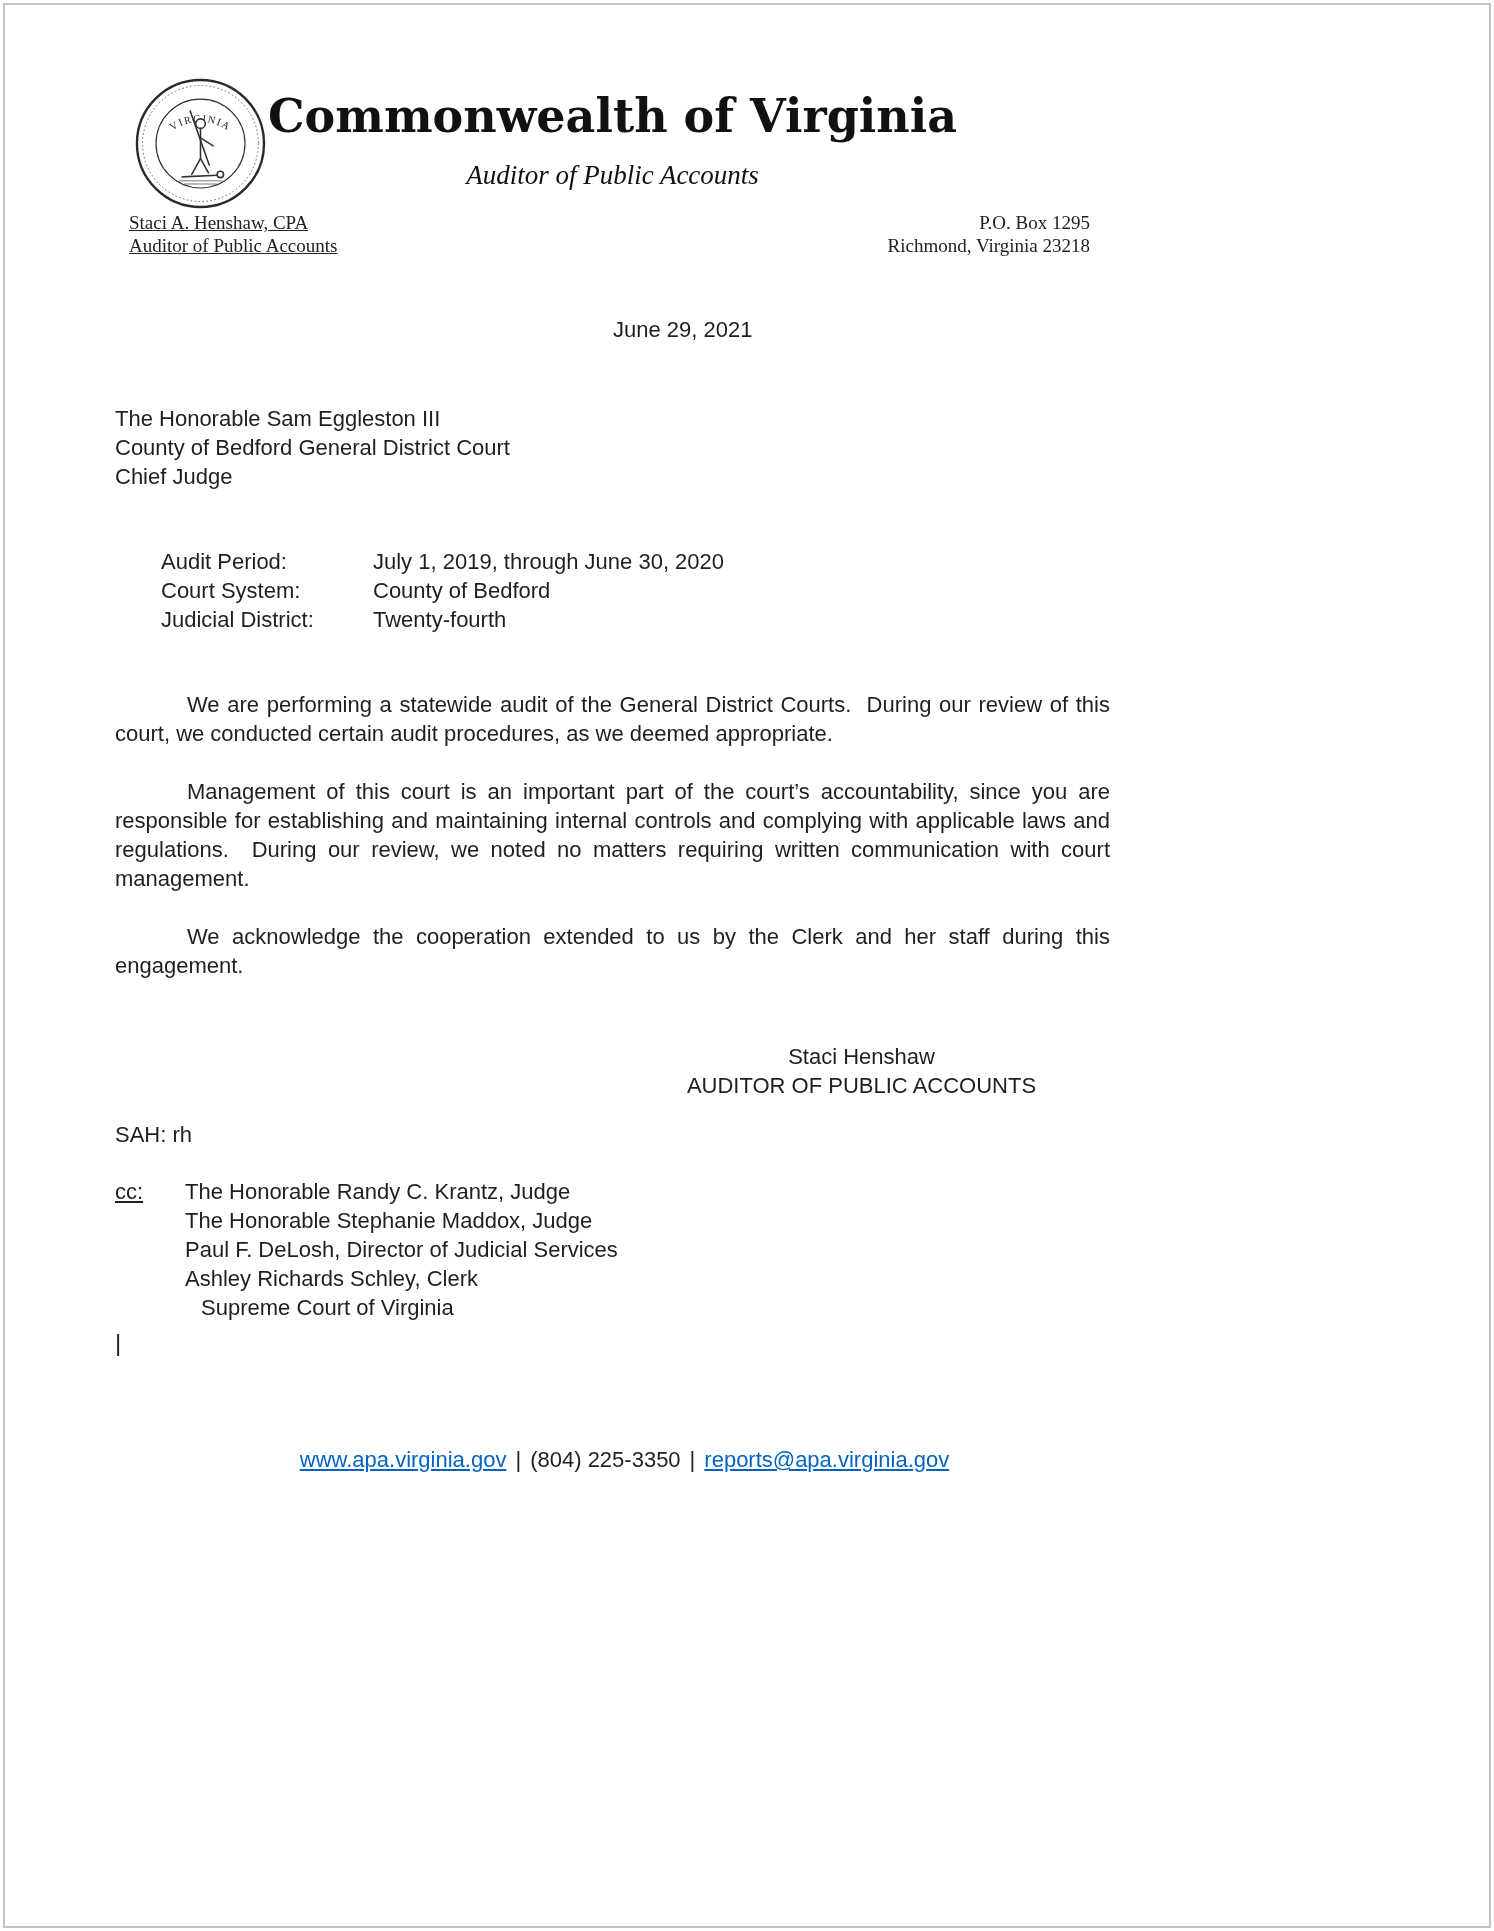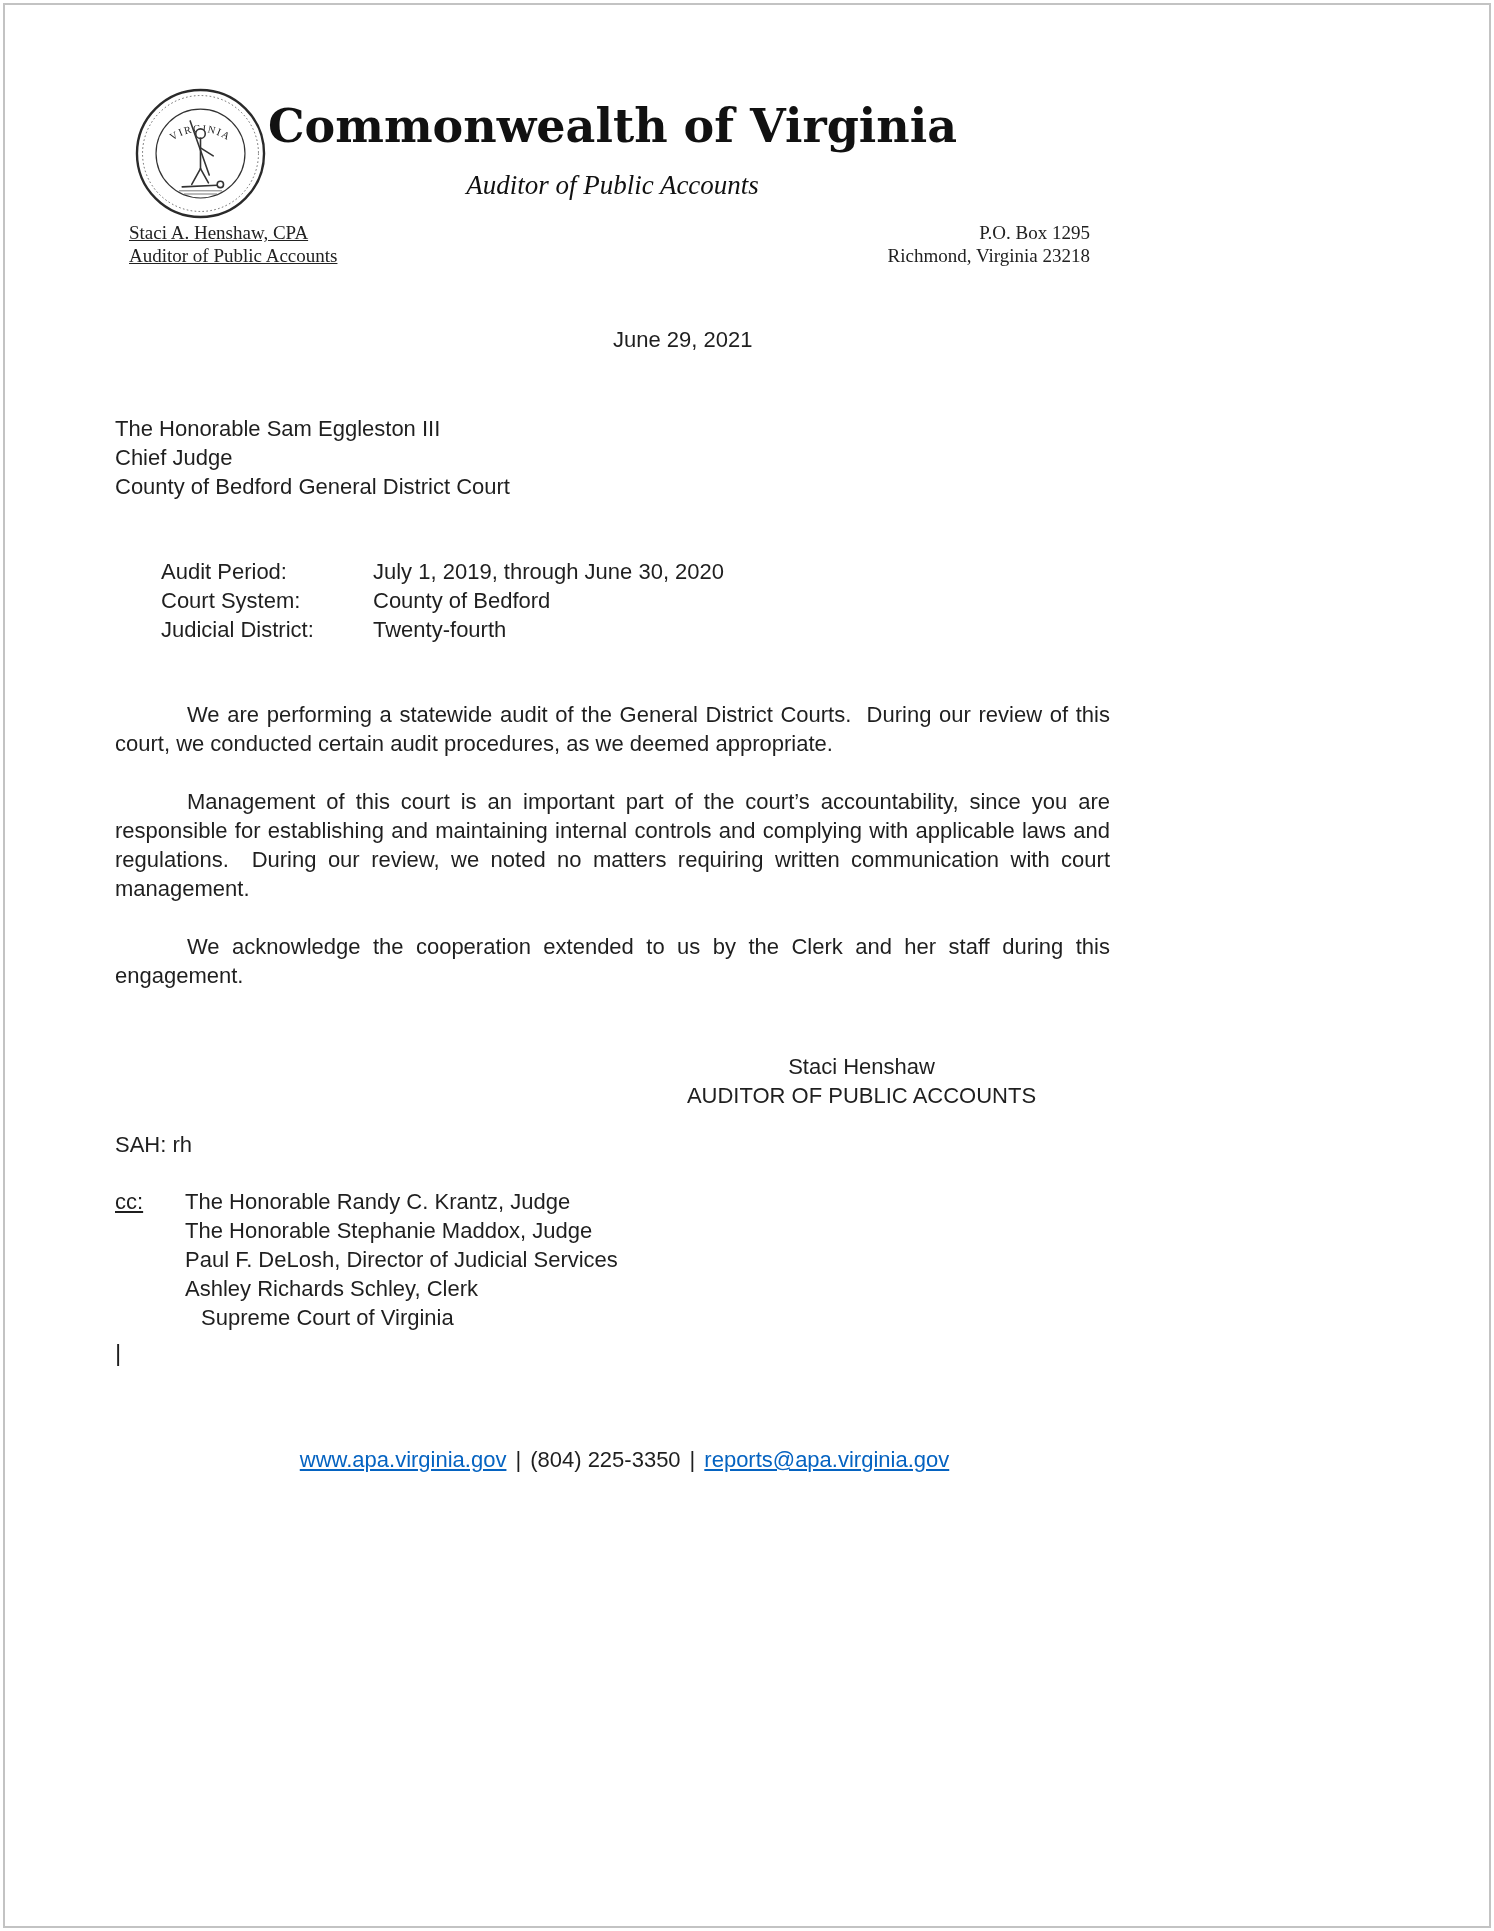--- a/index.html
+++ b/index.html
@@ -22,21 +22,21 @@
     margin-left: 110px;
     width: 995px;
     padding-top: 84px;
     font-size: 22px;
     line-height: 29px;
   }
   
   .letterhead { position: relative; }
   .seal { position: absolute; left: 18px; top: -14px; width: 135px; height: 135px; }
   .org-name {
-    margin: 11px; text-align: center;
+    margin: 1px; text-align: center;
     font-family: "DejaVu Serif", serif;
     font-weight: bold; font-size: 46px; line-height: 53px;
     color: #111;
   }
   .org-subtitle {
     margin-top: 16px; text-align: center;
     font-family: "Liberation Serif", serif;
     font-style: italic; font-size: 27px; line-height: 32px;
     color: #111;
   }
@@ -124,22 +124,22 @@
           <div>P.O. Box 1295</div>
           <div>Richmond, Virginia 23218</div>
         </div>
       </div>
     </div>
 
     <div class="date-line">June 29, 2021</div>
 
     <div class="recipient">
       <div>The Honorable Sam Eggleston III</div>
+      <div>County of Bedford General District Court</div>
       <div>Chief Judge</div>
-      <div>County of Bedford General District Court</div>
     </div>
 
     <div class="audit-info">
       <div class="info-row">
         <div class="info-label">Audit Period:</div>
         <div>July 1, 2019, through June 30, 2020</div>
       </div>
       <div class="info-row">
         <div class="info-label">Court System:</div>
         <div>County of Bedford</div>

